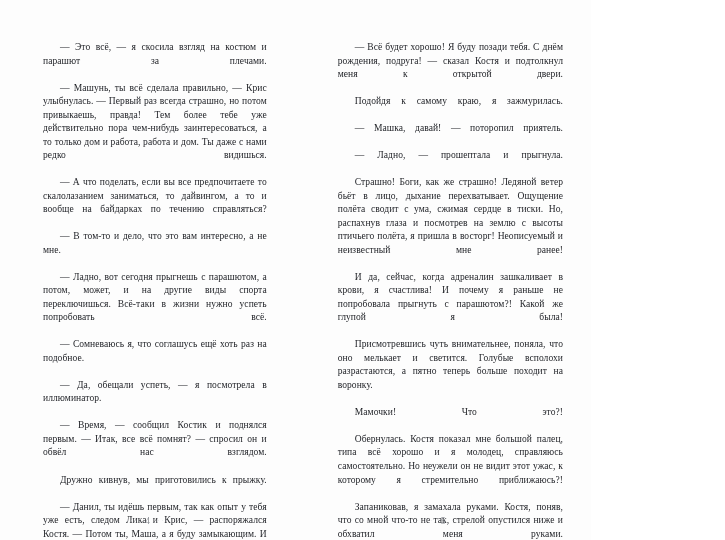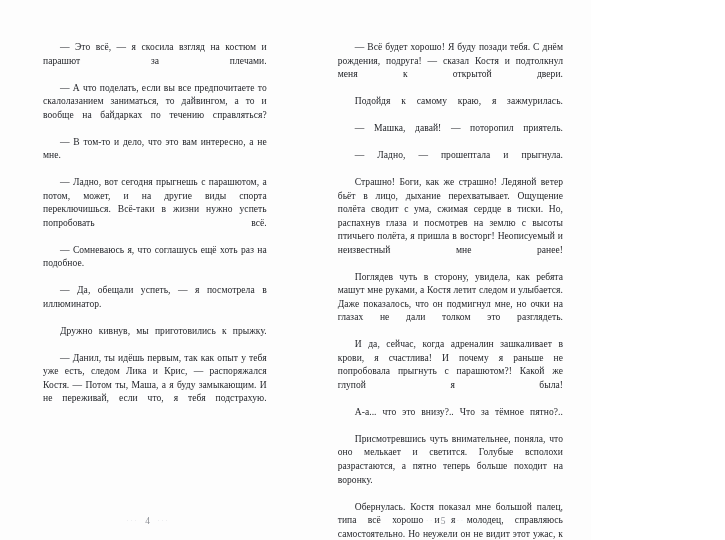--- a/index.html
+++ b/index.html
@@ -84,47 +84,48 @@
   }
 </style>
 </head>
 <body>
 
 <div class="spread">
 
   <div class="page left">
     <div class="textblock">
       <p class="para">— Это всё, — я скосила взгляд на костюм и парашют за плечами.</p>
+      <p class="para">— Машунь, ты всё сделала правильно, — Крис улыбнулась. — Первый раз всегда страшно, но потом привыкаешь, правда! Тем более тебе уже действительно пора чем-нибудь заинтересоваться, а то только дом и работа, работа и дом. Ты даже с нами редко видишься.</p>
       <p class="para">— А что поделать, если вы все предпочитаете то скалолазанием заниматься, то дайвингом, а то и вообще на байдарках по течению справляться?</p>
       <p class="para">— В том-то и дело, что это вам интересно, а не мне.</p>
       <p class="para">— Ладно, вот сегодня прыгнешь с парашютом, а потом, может, и на другие виды спорта переключишься. Всё-таки в жизни нужно успеть попробовать всё.</p>
       <p class="para">— Сомневаюсь я, что соглашусь ещё хоть раз на подобное.</p>
       <p class="para">— Да, обещали успеть, — я посмотрела в иллюминатор.</p>
+      <p class="para">— Время, — сообщил Костик и поднялся первым. — Итак, все всё помнят? — спросил он и обвёл нас взглядом.</p>
       <p class="para">Дружно кивнув, мы приготовились к прыжку.</p>
       <p class="para">— Данил, ты идёшь первым, так как опыт у тебя уже есть, следом Лика и Крис, — распоряжался Костя. — Потом ты, Маша, а я буду замыкающим. И не переживай, если что, я тебя подстрахую.</p>
 
     </div>
     <div class="folio">
       <span class="orn">···</span>
       <span class="num">4</span>
       <span class="orn">···</span>
     </div>
   </div>
 
   <div class="page right">
     <div class="textblock">
       <p class="para">— Всё будет хорошо! Я буду позади тебя. С днём рождения, подруга! — сказал Костя и подтолкнул меня к открытой двери.</p>
       <p class="para">Подойдя к самому краю, я зажмурилась.</p>
       <p class="para">— Машка, давай! — поторопил приятель.</p>
       <p class="para">— Ладно, — прошептала и прыгнула.</p>
       <p class="para">Страшно! Боги, как же страшно! Ледяной ветер бьёт в лицо, дыхание перехватывает. Ощущение полёта сводит с ума, сжимая сердце в тиски. Но, распахнув глаза и посмотрев на землю с высоты птичьего полёта, я пришла в восторг! Неописуемый и неизвестный мне ранее!</p>
-      <p class="para">Поглядев чуть в сторону, увидела, как ребята машут мне руками, а Костя летит следом и улыбается. Даже показалось, что он подмигнул мне, но очки на глазах не дали толком это разглядеть.</p>
       <p class="para">И да, сейчас, когда адреналин зашкаливает в крови, я счастлива! И почему я раньше не попробовала прыгнуть с парашютом?! Какой же глупой я была!</p>
-      <p class="para">А-а... что это внизу?.. Что за тёмное пятно?..</p>
       <p class="para">Присмотревшись чуть внимательнее, поняла, что оно мелькает и светится. Голубые всполохи разрастаются, а пятно теперь больше походит на воронку.</p>
+      <p class="para">Мамочки! Что это?!</p>
       <p class="para">Обернулась. Костя показал мне большой палец, типа всё хорошо и я молодец, справляюсь самостоятельно. Но неужели он не видит этот ужас, к которому я стремительно приближаюсь?!</p>
       <p class="para">Запаниковав, я замахала руками. Костя, поняв, что со мной что-то не так, стрелой опустился ниже и обхватил меня руками.</p>
 
     </div>
     <div class="folio">
       <span class="orn">···</span>
       <span class="num">5</span>
       <span class="orn">···</span>
     </div>
   </div>

